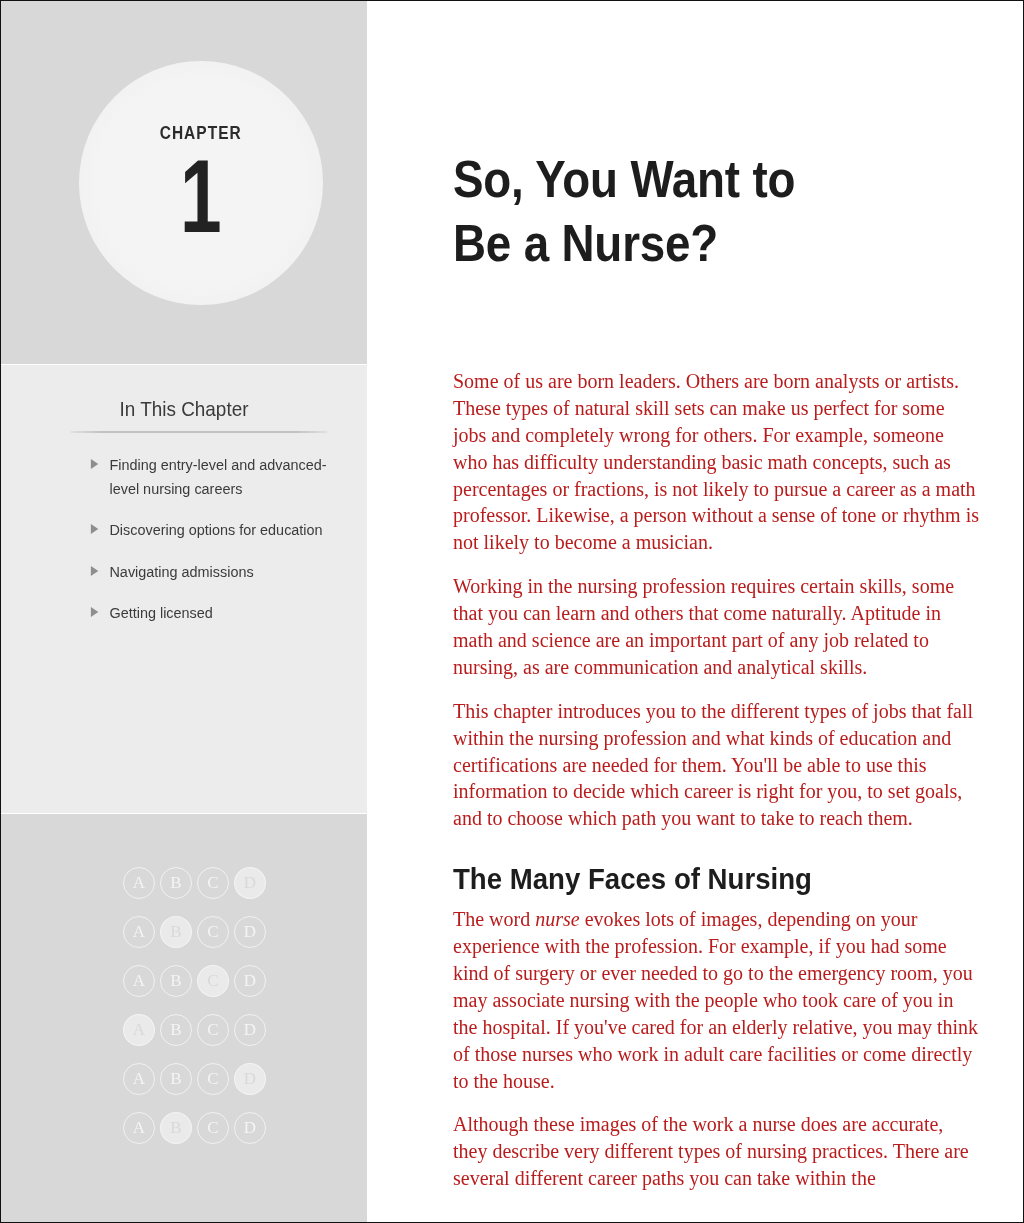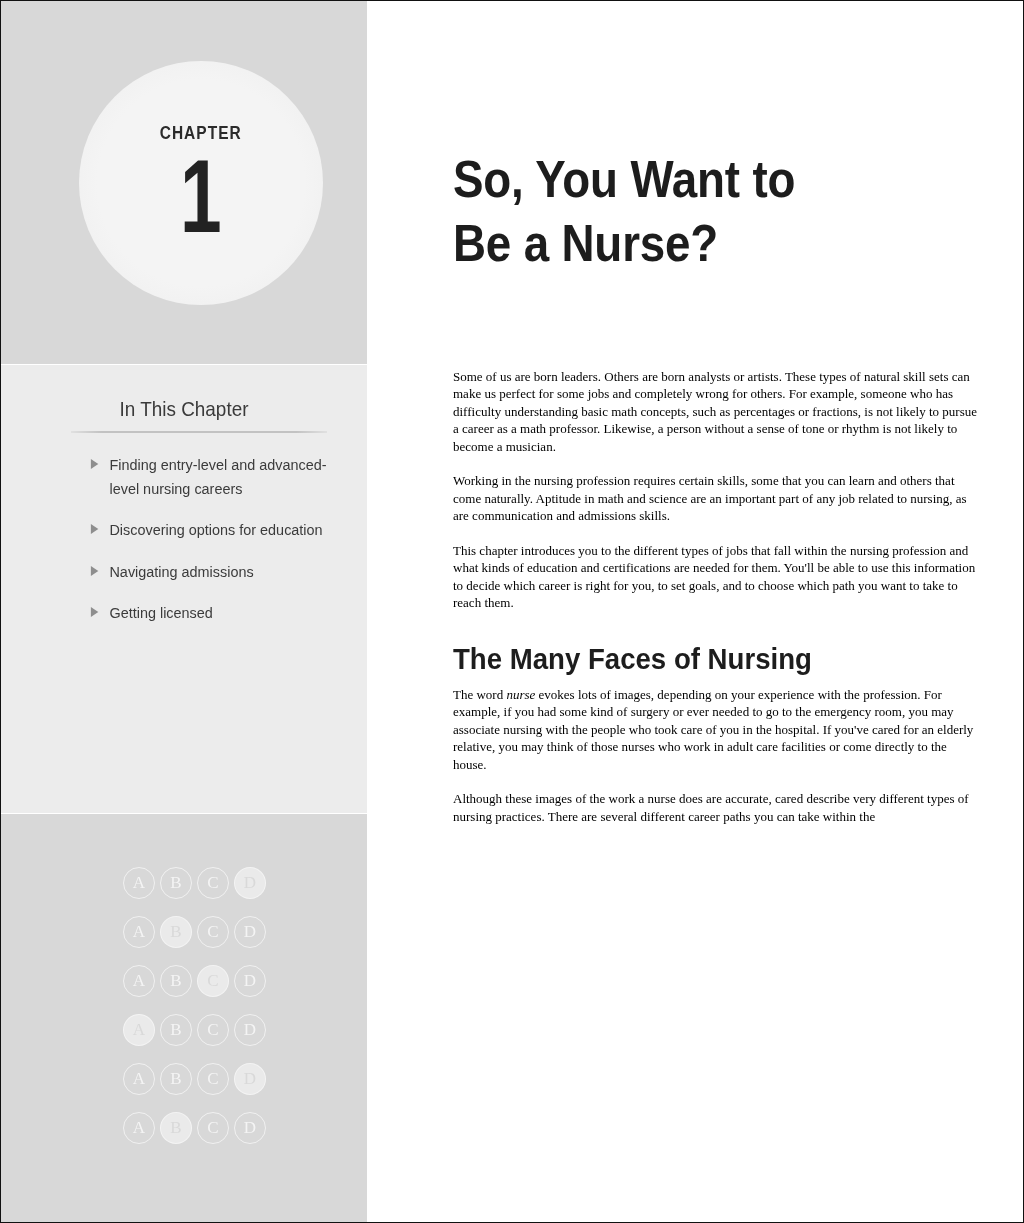--- a/index.html
+++ b/index.html
@@ -187,23 +187,23 @@
     transform: scaleX(0.88);
     transform-origin: left top;
     width: 600px;
   }
   .body-block {
     margin-top: 92px;
   }
   p.body {
     margin: 0 0 17px 0;
     font-family: "Liberation Serif", "DejaVu Serif", serif;
-    font-size: 13px;
+    font-size: 20px;
     line-height: 1.345;
-    color: #000000;
+    color: #b91c1c;
   }
   p.body.last { margin-bottom: 0; }
   h2.section-head {
     margin: 30px 0 11px 0;
     font-family: "Liberation Sans Narrow", "Liberation Sans", sans-serif;
     font-weight: 700;
     font-size: 30px;
     line-height: 1.1;
     color: #1d1d1d;
     transform: scaleX(0.92);
@@ -292,24 +292,24 @@
 
   <div class="main">
 
     <h1 class="chapter-title">
       <span>So, You Want to</span><br>
       <span>Be a Nurse?</span>
     </h1>
 
     <div class="body-block">
       <p class="body">Some of us are born leaders. Others are born analysts or artists. These types of natural skill sets can make us perfect for some jobs and completely wrong for others. For example, someone who has difficulty understanding basic math concepts, such as percentages or fractions, is not likely to pursue a career as a math professor. Likewise, a person without a sense of tone or rhythm is not likely to become a musician.</p>
-      <p class="body">Working in the nursing profession requires certain skills, some that you can learn and others that come naturally. Aptitude in math and science are an important part of any job related to nursing, as are communication and admissions skills.</p>
+      <p class="body">Working in the nursing profession requires certain skills, some that you can learn and others that come naturally. Aptitude in math and science are an important part of any job related to nursing, as are communication and analytical skills.</p>
       <p class="body">This chapter introduces you to the different types of jobs that fall within the nursing profession and what kinds of education and certifications are needed for them. You'll be able to use this information to decide which career is right for you, to set goals, and to choose which path you want to take to reach them.</p>
 
       <h2 class="section-head">The Many Faces of Nursing</h2>
 
       <p class="body"><span>The word </span><em class="term">nurse</em><span> evokes lots of images, depending on your experience with the profession. For example, if you had some kind of surgery or ever needed to go to the emergency room, you may associate nursing with the people who took care of you in the hospital. If you've cared for an elderly relative, you may think of those nurses who work in adult care facilities or come directly to the house.</span></p>
 
-      <p class="body last">Although these images of the work a nurse does are accurate, cared describe very different types of nursing practices. There are several different career paths you can take within the</p>
+      <p class="body last">Although these images of the work a nurse does are accurate, they describe very different types of nursing practices. There are several different career paths you can take within the</p>
     </div>
   </div>
 
 </div>
 
 </body></html>

